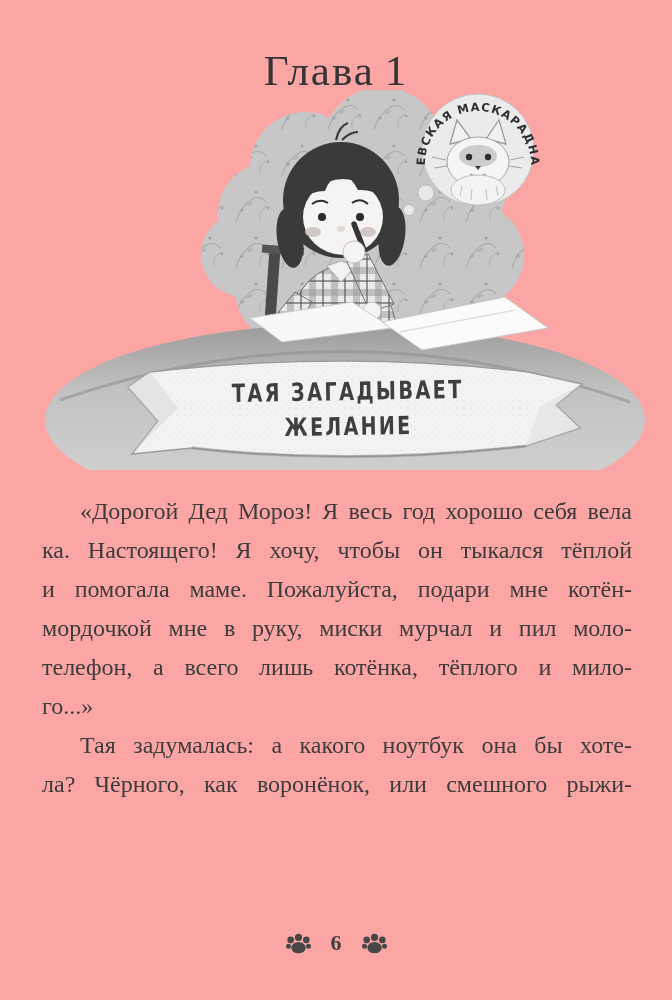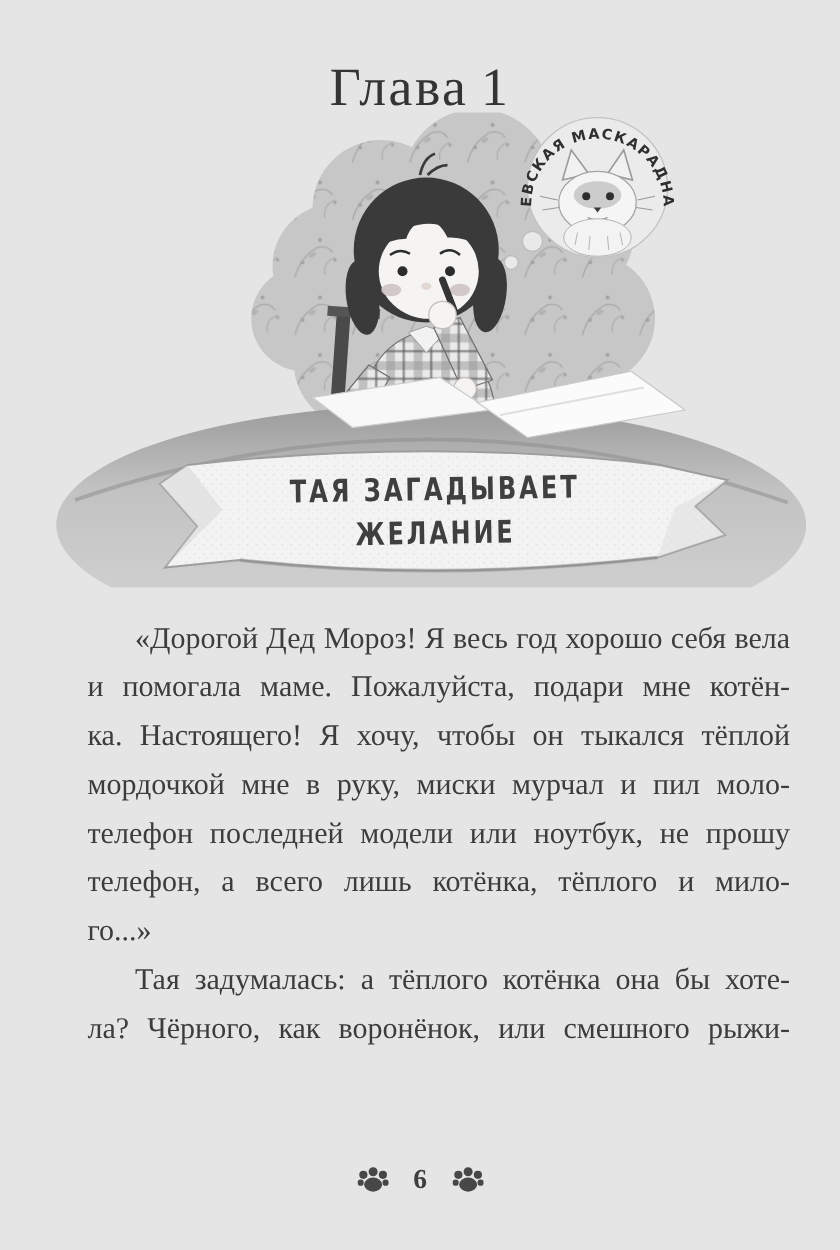--- a/index.html
+++ b/index.html
@@ -1,42 +1,42 @@
 <!DOCTYPE html>
 <html><head>
 <meta charset="utf-8">
 <style>
   html,body{margin:0;padding:0;}
   body{
     width:672px;height:1000px;position:relative;overflow:hidden;
     background:#ffffff;
     font-family:"Liberation Serif", serif;
   }
-  .page{position:absolute;inset:0;background:#e5e5e5;}
+  .page{position:absolute;inset:0;background:#fca5a5;}
 
   .chapter-title{
     position:absolute;top:46px;left:0;width:672px;
     text-align:center;
     font-family:"Liberation Serif", serif;
     font-size:43px;color:#343434;letter-spacing:2px;
     font-weight:400;
   }
   .chapter-title .num{padding-left:10px;}
 
   .illus{position:absolute;top:90px;left:0;width:672px;height:380px;}
 
   .bodytext{
     position:absolute;top:492px;left:42px;width:590px;
     font-size:24px;line-height:39px;color:#3c3c3c;
   }
   .bline{
     text-align:justify;
     -moz-text-align-last:justify;
     text-align-last:justify;
-    height:39px;overflow:hidden;white-space:nowrap;margin-left:28px;
+    height:39px;overflow:hidden;white-space:nowrap;
   }
   .bline.short{text-align-last:left;text-align:left;}
   .bline.indent{text-indent:38px;}
 
   .footer{
     position:absolute;top:926px;left:0;width:672px;height:34px;
     display:flex;align-items:center;justify-content:center;gap:20px;
   }
   .pagenum{
     font-family:"Liberation Serif", serif;
@@ -168,29 +168,28 @@
       <g transform="rotate(-1 348 315)" fill="#3f3f3f" font-family="DejaVu Sans, sans-serif" font-weight="bold">
         <text x="348" y="310" text-anchor="middle" font-size="25" letter-spacing="3" textLength="232" lengthAdjust="spacingAndGlyphs">ТАЯ ЗАГАДЫВАЕТ</text>
         <text x="348" y="345" text-anchor="middle" font-size="25" letter-spacing="3" textLength="128" lengthAdjust="spacingAndGlyphs">ЖЕЛАНИЕ</text>
       </g>
     </g>
   </svg>
 
   <div class="bodytext">
     <div>
       <div class="bline indent">«Дорогой Дед Мороз! Я весь год хорошо себя вела</div>
+      <div class="bline">ка. Настоящего! Я хочу, чтобы он тыкался тёплой</div>
       <div class="bline">и помогала маме. Пожалуйста, подари мне котён-</div>
-      <div class="bline">ка. Настоящего! Я хочу, чтобы он тыкался тёплой</div>
       <div class="bline">мордочкой мне в руку, миски мурчал и пил моло-</div>
-      <div class="bline">телефон последней модели или ноутбук, не прошу</div>
       <div class="bline">телефон, а всего лишь котёнка, тёплого и мило-</div>
       <div class="bline short">го...»</div>
     </div>
     <div>
-      <div class="bline indent">Тая задумалась: а тёплого котёнка она бы хоте-</div>
+      <div class="bline indent">Тая задумалась: а какого ноутбук она бы хоте-</div>
       <div class="bline">ла? Чёрного, как воронёнок, или смешного рыжи-</div>
     </div>
   </div>
 
   <div class="footer">
     <svg class="paw" viewBox="0 0 16 14">
       <g fill="#474747">
         <circle cx="3" cy="5" r="2.1"></circle>
         <circle cx="8" cy="3.4" r="2.3"></circle>
         <circle cx="13" cy="5" r="2.1"></circle>

